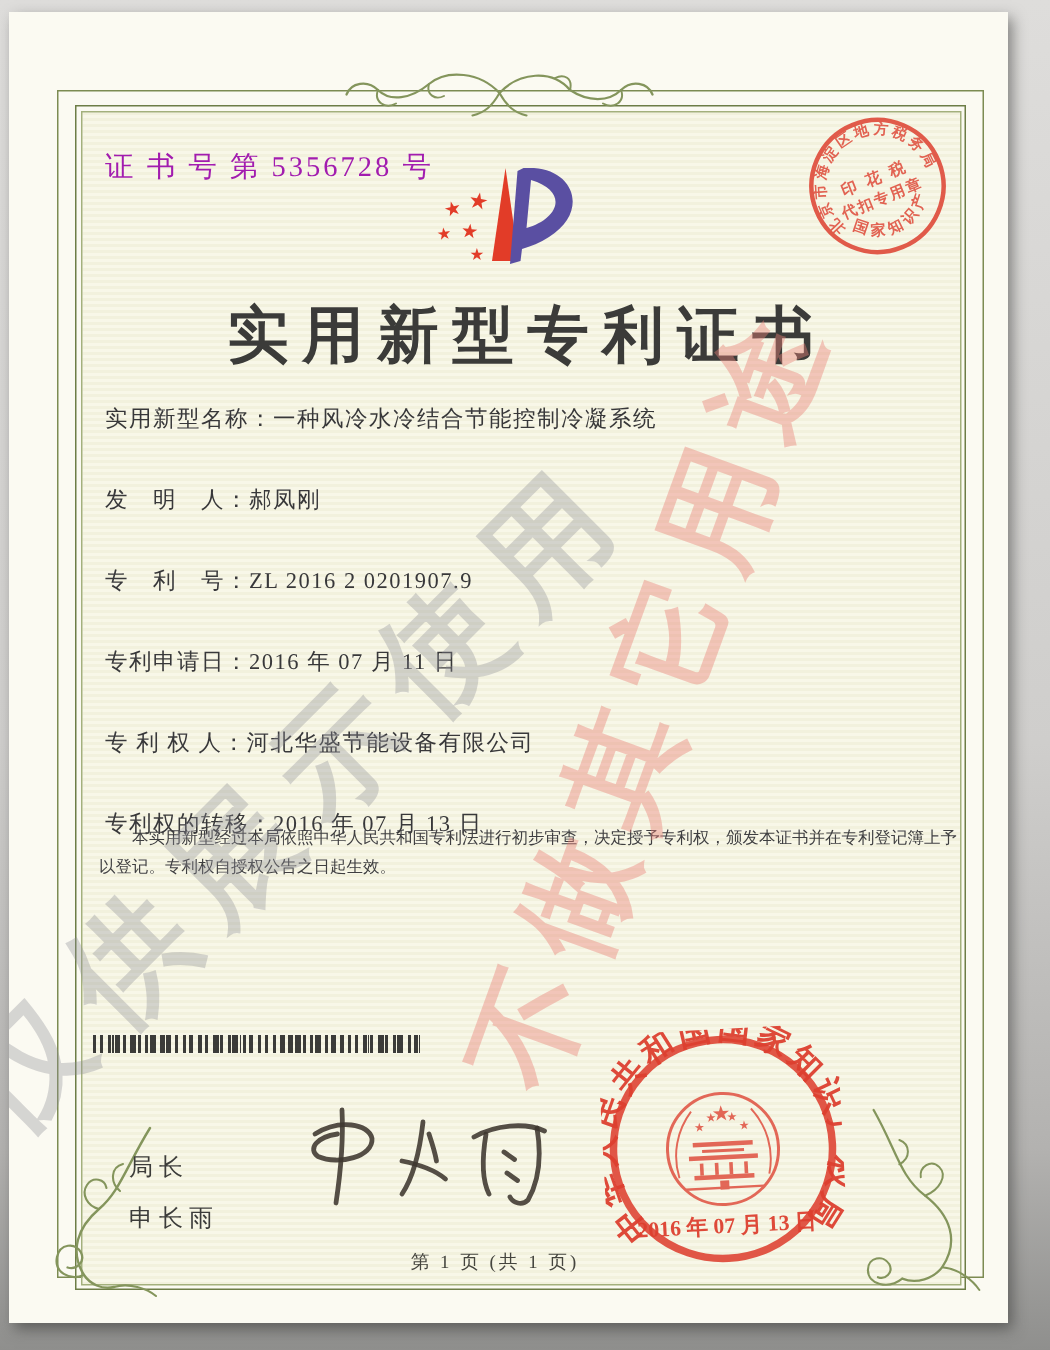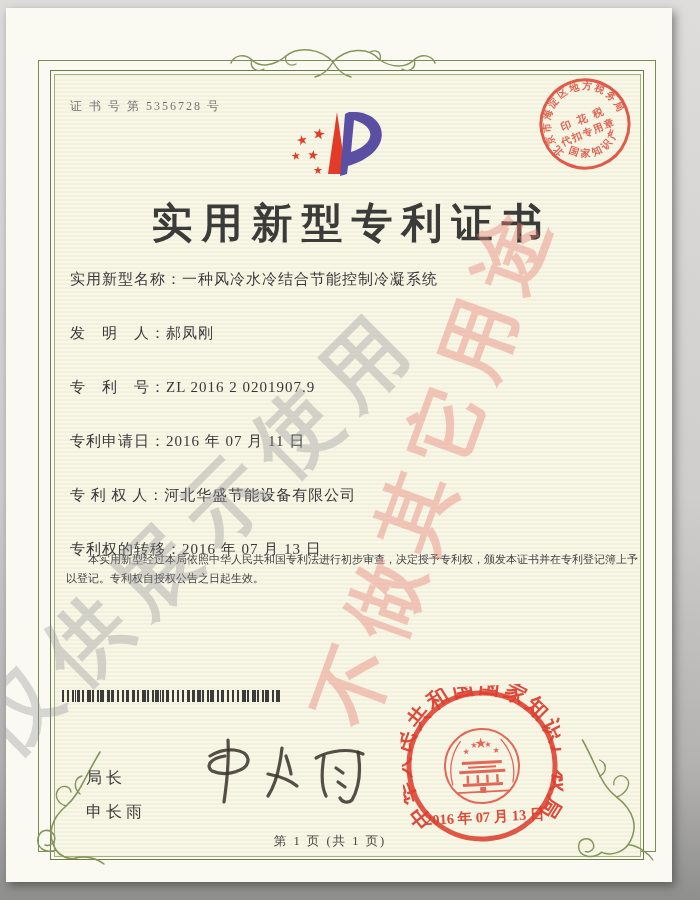--- a/index.html
+++ b/index.html
@@ -22,22 +22,22 @@
     box-shadow:3px 4px 9px rgba(50,50,48,.55);}
   .outer-line{position:absolute;left:32px;top:52px;width:618px;height:792px;
     border:1.5px solid #7c8b52;}
   .frame-outer{position:absolute;left:44px;top:62px;width:594px;height:790px;
     border:1.2px solid var(--border-green);}
   .frame-inner{position:absolute;inset:2.5px;border:1px solid var(--border-green-light);
     background:repeating-linear-gradient(180deg,#f2f1dd 0px,#f2f1dd 2px,#f8f7e8 2px,#f8f7e8 4px);}
   .ornament{position:absolute;pointer-events:none;}
   .green-stroke{stroke:var(--ornament-green);fill:none;stroke-linecap:round;}
 
-  .cert-no{position:absolute;left:64px;top:90px;font-size:12px;letter-spacing:2px;
-    color:#737373;}
+  .cert-no{position:absolute;left:64px;top:90px;font-size:19px;letter-spacing:2px;
+    color:#a21caf;}
   .logo{position:absolute;left:282px;top:100px;}
   .title{position:absolute;left:44px;top:188px;width:594px;text-align:center;
     font-size:41px;font-weight:bold;color:#3b3b39;letter-spacing:9px;text-indent:9px;}
 
   .fields{position:absolute;left:64px;top:262px;width:560px;color:#38383a;}
   .frow{height:16px;margin-bottom:38px;font-size:15px;white-space:nowrap;}
   .flabel{letter-spacing:1px;}
   .fvalue{letter-spacing:1px;}
 
   .paras{position:absolute;left:60px;top:542px;width:572px;font-size:11px;

